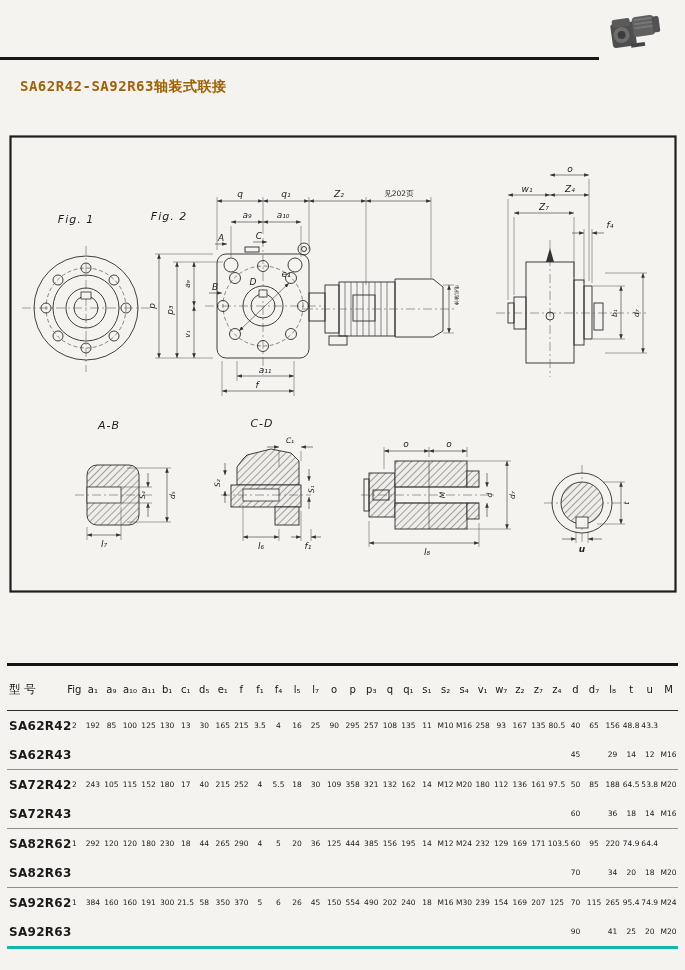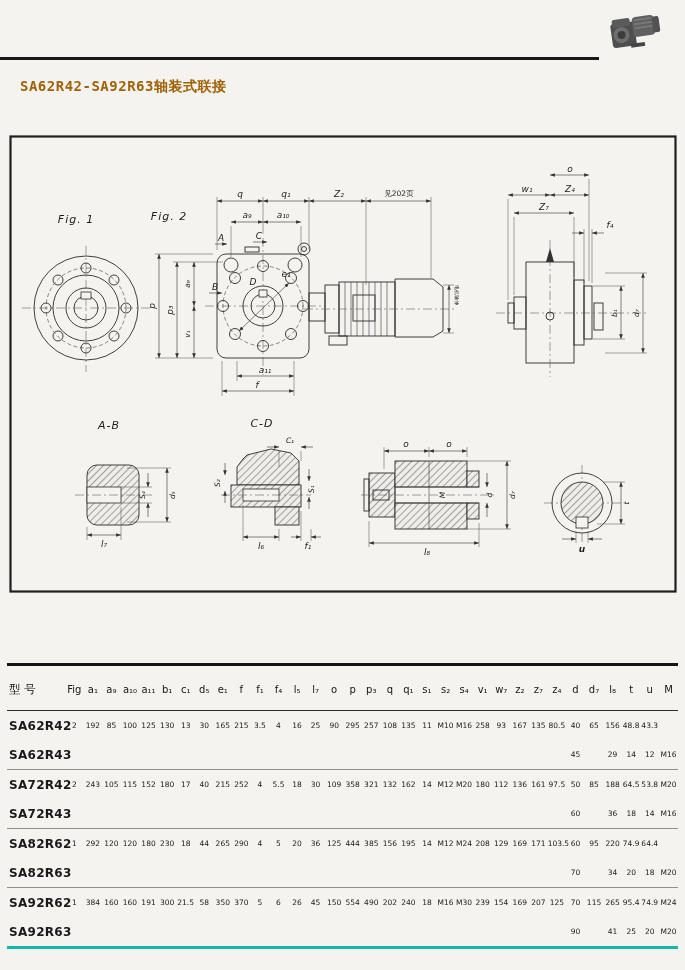--- a/index.html
+++ b/index.html
@@ -541,21 +541,21 @@
           <td>20</td>
           <td>36</td>
           <td>125</td>
           <td>444</td>
           <td>385</td>
           <td>156</td>
           <td>195</td>
           <td>14</td>
           <td>M12</td>
           <td>M24</td>
-          <td>208</td>
+          <td>232</td>
           <td>129</td>
           <td>169</td>
           <td>171</td>
           <td>103.5</td>
           <td>60</td>
           <td>95</td>
           <td>220</td>
           <td>74.9</td>
           <td>64.4</td>
           <td></td>

